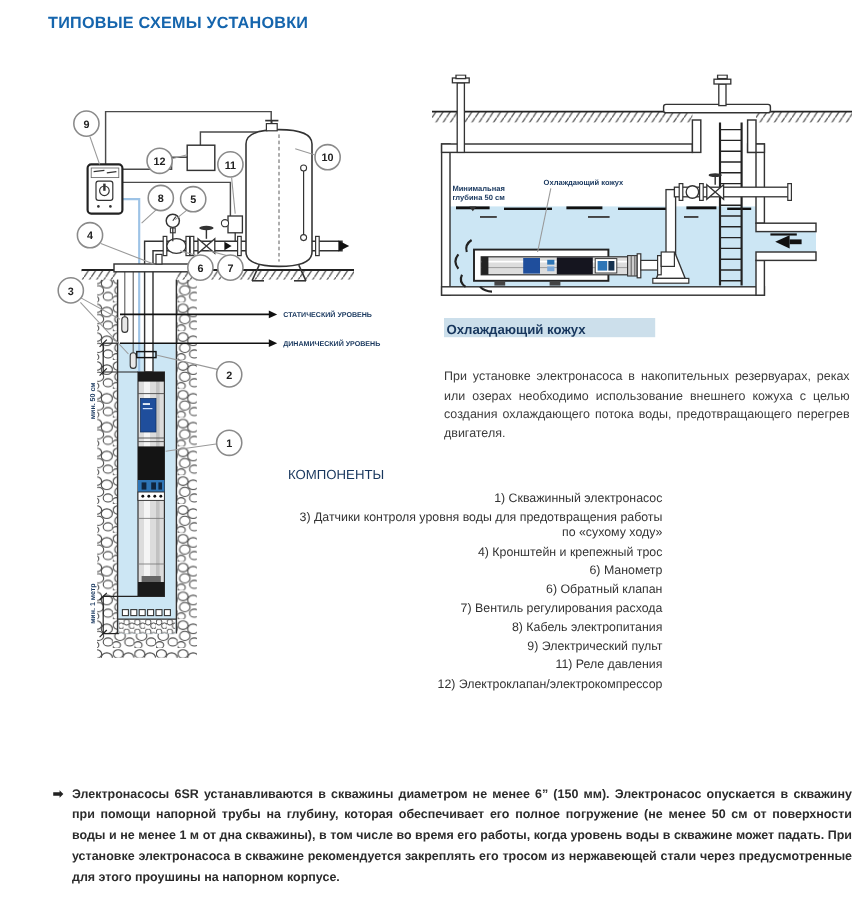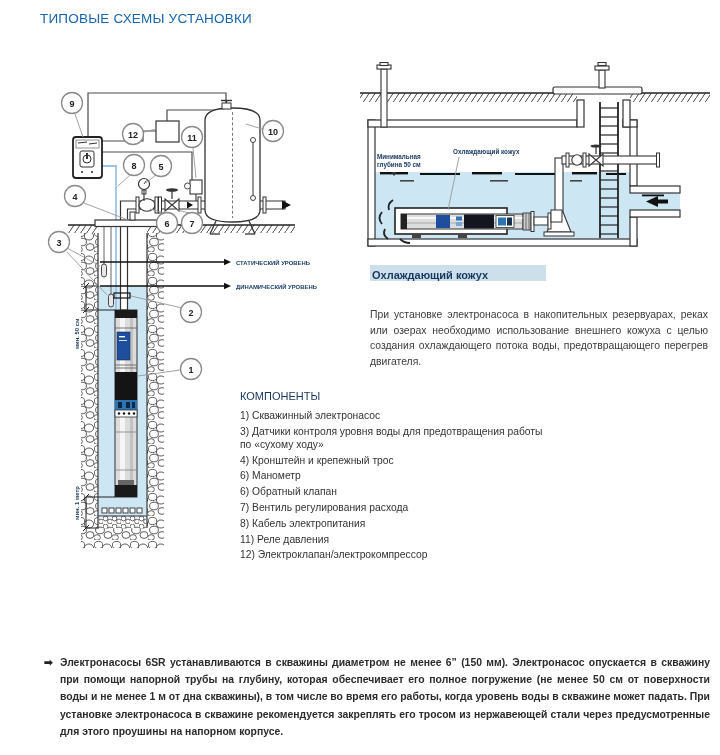--- a/index.html
+++ b/index.html
@@ -1,24 +1,24 @@
 <!DOCTYPE html>
 <html><head>
 <meta charset="utf-8">
 <style>
   html,body{margin:0;padding:0;}
   body{width:720px;height:755px;background:#ffffff;position:relative;
        font-family:"Liberation Sans",sans-serif;overflow:hidden;}
   .abs{position:absolute;}
-  .page-title{left:40px;top:11px;font-size:13.5px;font-weight:normal;color:#1565ad;letter-spacing:.2px;}
+  .page-title{left:40px;top:11px;font-size:13.5px;font-weight:bold;color:#1565ad;letter-spacing:.2px;}
   .sec-head-bar{left:370px;top:265px;width:176px;height:16px;background:#ccdfeb;}
   .sec-head-bar span{font-size:11px;font-weight:bold;color:#17365d;padding-left:2px;line-height:16px;display:inline-block;}
   .cooling-body{left:370px;top:286px;width:338px;font-size:10.4px;line-height:15.5px;color:#3b3b3b;text-align:justify;margin-top:21px;}
   .comp-head{left:240px;top:390px;font-size:11px;font-weight:normal;color:#17365d;}
-  .comp-list{left:240px;top:409px;width:312px;}
+  .comp-list{left:240px;top:409px;width:312px;text-align:right;}
   .comp-item{font-size:10.3px;line-height:13px;color:#333;margin-bottom:2.8px;}
   .footer{left:44px;top:654px;width:666px;display:flex;}
   .footer .marker{flex:0 0 16px;font-size:10.5px;color:#222;font-weight:bold;line-height:17.2px;}
   .footer p{margin:0;font-size:10.4px;line-height:17.2px;color:#2b2b2b;text-align:justify;font-weight:bold;}
   svg text{font-family:"Liberation Sans",sans-serif;}
   .dlabel{font-size:5.9px;font-weight:bold;fill:#17365d;}
   .dlabel2{font-size:6.3px;font-weight:bold;fill:#17365d;}
   .callout-num{font-size:9px;font-weight:bold;fill:#222;text-anchor:middle;}
 </style>
 </head>
@@ -416,20 +416,21 @@
 
 <div class="abs comp-head">КОМПОНЕНТЫ</div>
 <div class="abs comp-list">
   <div class="comp-item">1) Скважинный электронасос</div>
   <div class="comp-item">3) Датчики контроля уровня воды для предотвращения работы по «сухому ходу»</div>
   <div class="comp-item">4) Кронштейн и крепежный трос</div>
   <div class="comp-item">6) Манометр</div>
   <div class="comp-item">6) Обратный клапан</div>
   <div class="comp-item">7) Вентиль регулирования расхода</div>
   <div class="comp-item">8) Кабель электропитания</div>
+  <div class="comp-item">9) Электрический пульт</div>
   <div class="comp-item">11) Реле давления</div>
   <div class="comp-item">12) Электроклапан/электрокомпрессор</div>
 </div>
 
 <div class="abs footer">
   <span class="marker">➡</span>
   <p><span>Электронасосы </span><b>6SR</b><span> устанавливаются в скважины диаметром не менее 6” (150 мм). Электронасос опускается в скважину при помощи напорной трубы на глубину, которая обеспечивает его полное погружение (не менее 50 см от поверхности воды и не менее 1 м от дна скважины), в том числе во время его работы, когда уровень воды в скважине может падать. При установке электронасоса в скважине рекомендуется закреплять его тросом из нержавеющей стали через предусмотренные для этого проушины на напорном корпусе.</span></p>
 </div>
 
 </body></html>

